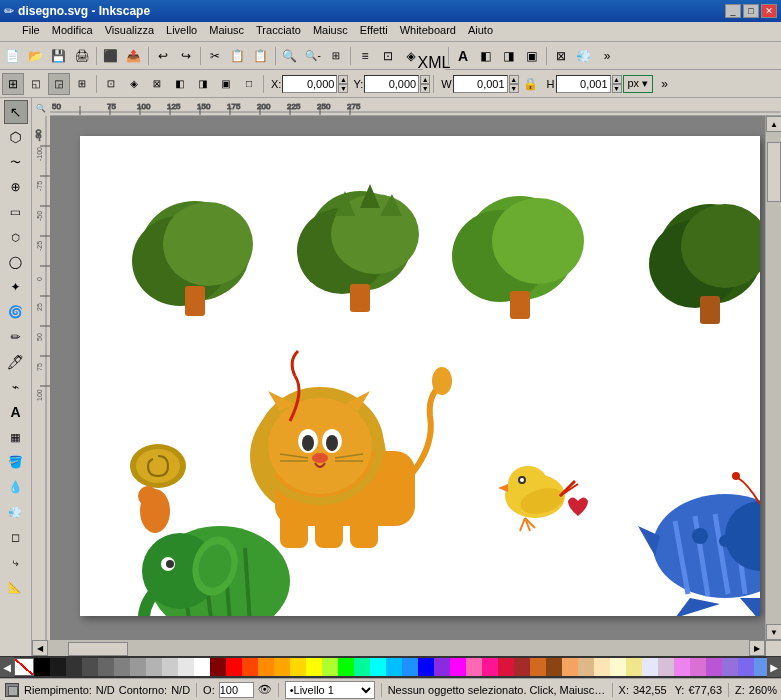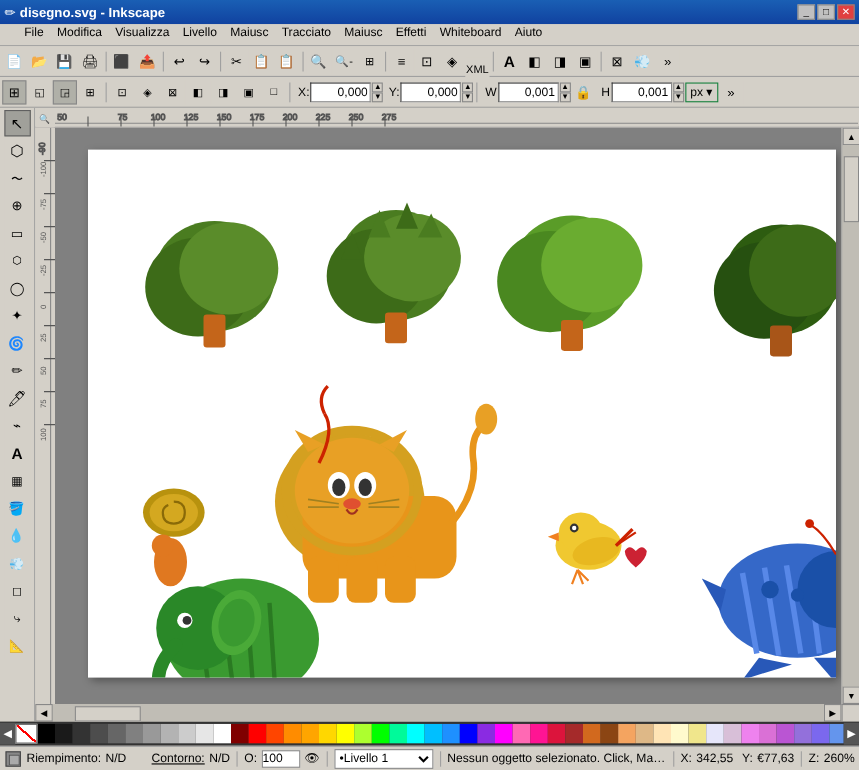--- a/index.html
+++ b/index.html
@@ -243,21 +243,21 @@
     <div class="toolbar-btn">📋</div>
     <div class="toolbar-btn">📋</div>
     <div class="toolbar-sep"></div>
     <div class="toolbar-btn">🔍</div>
     <div class="toolbar-btn" style="font-size:10px;">🔍-</div>
     <div class="toolbar-btn" style="font-size:10px;">⊞</div>
     <div class="toolbar-sep"></div>
     <div class="toolbar-btn">≡</div>
     <div class="toolbar-btn">⊡</div>
     <div class="toolbar-btn">◈</div>
-    <div class="toolbar-btn" style="font-size:10px;margin-top:15px;">XML</div>
+    <div class="toolbar-btn" style="font-size:16px;margin-top:15px;">XML</div>
     <div class="toolbar-sep"></div>
     <div class="toolbar-btn" style="font-weight:bold; font-size:14px;">A</div>
     <div class="toolbar-btn">◧</div>
     <div class="toolbar-btn">◨</div>
     <div class="toolbar-btn">▣</div>
     <div class="toolbar-sep"></div>
     <div class="toolbar-btn">⊠</div>
     <div class="toolbar-btn">💨</div>
     <div class="toolbar-btn">»</div>
   </div>
@@ -644,21 +644,21 @@
   <div id="status-bar-2" style="height:22px; background:#d4d0c8; border-top:1px solid #a0a0a0; display:flex; align-items:center; padding:0 4px; gap:4px; font-size:11px;">
 
     <div style="display:flex; align-items:center; gap:2px;">
       <div style="position:relative; display:flex; align-items:center; justify-content:center; width:16px; height:16px;">
         <div style="width:14px; height:14px; background:#888; border:1px solid #444;"></div>
         <div style="width:10px; height:10px; background:#aaa; border:1px solid #555; position:absolute; top:4px; left:4px;"></div>
       </div>
     </div>
     <span>Riempimento:</span>
     <span>N/D</span>
-    <span style="margin-left:19px;text-decoration:underline;">Contorno:</span>
+    <span style="margin-left:0;">Contorno:</span>
     <span>N/D</span>
 
     <div class="toolbar-sep" style="width:1px; height:14px; background:#a0a0a0; margin:0 2px;"></div>
 
     <span>O:</span>
     <input value="100" style="width: 35px; height: 16px; font-size: 11px; border: 1px solid rgb(136, 136, 136); background: white;">
     <div style="font-size:11px;">👁</div>
 
     <div class="toolbar-sep" style="width:1px; height:14px; background:#a0a0a0; margin:0 2px;"></div>
 

